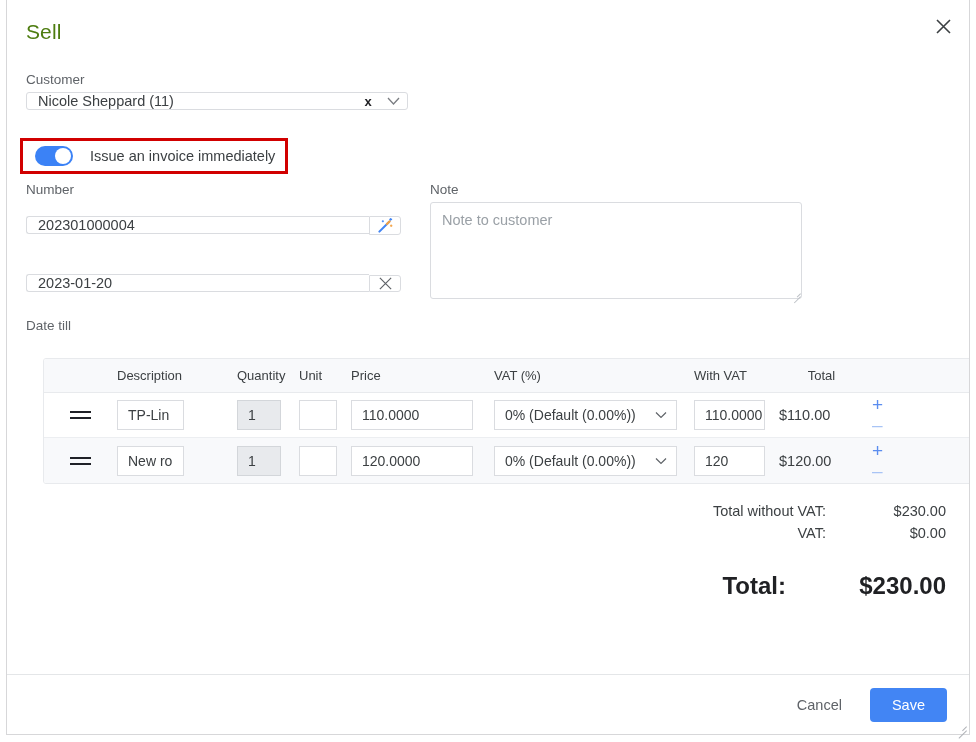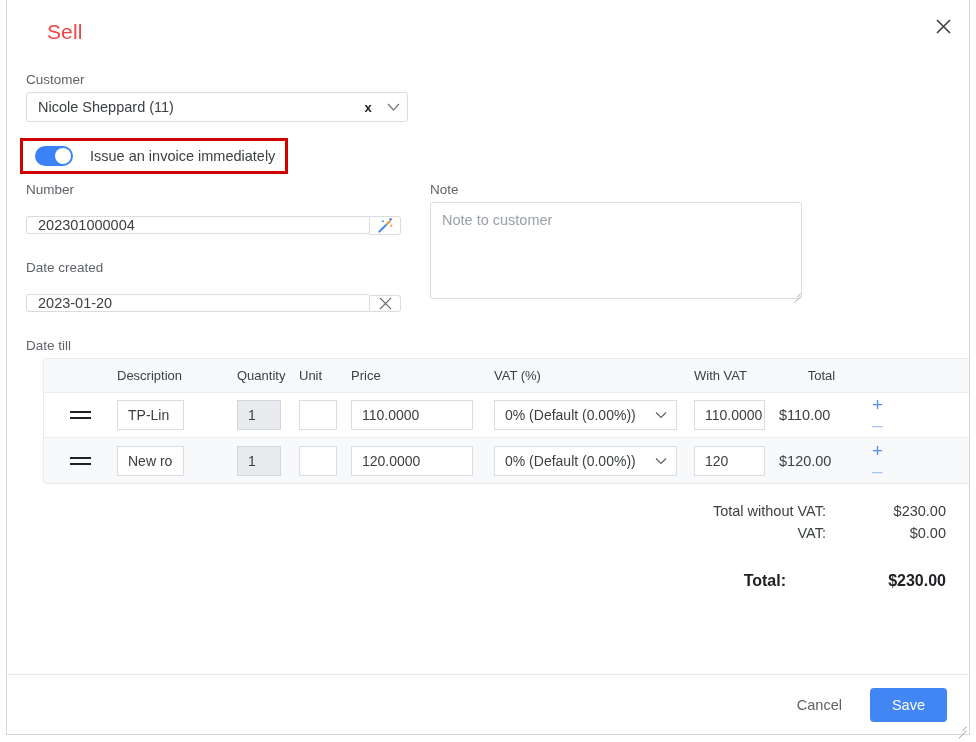--- a/index.html
+++ b/index.html
@@ -37,23 +37,22 @@
     bottom: 60px;
     overflow: hidden;
   }
 
   
   .modal-title {
     position: absolute;
     left: 19px;
     top: 20px;
     font-size: 21px;
-    color: #ef4444;
+    color: #4d7c0f;
     letter-spacing: 0.1px;
-    margin-left: 21px;
   }
   .close-btn {
     position: absolute;
     right: 12px;
     top: 12px;
     width: 28px;
     height: 28px;
     display: flex;
     align-items: center;
     justify-content: center;
@@ -72,21 +71,21 @@
 
   
   .customer-wrap {
     position: absolute;
     left: 19px;
     top: 72px;
     width: 382px;
   }
   .select-box {
     position: relative;
-    height: 30px;
+    height: 18px;
     border: 1px solid #dadce0;
     border-radius: 3px;
     background: #fff;
     display: flex;
     align-items: center;
     box-sizing: border-box;
   }
   .select-value {
     flex: 1;
     padding-left: 11px;
@@ -368,21 +367,21 @@
     color: #3c4043;
     line-height: 22px;
   }
   .totals .line .lbl { text-align: right; }
   .totals .line .val { width: 120px; text-align: right; }
   .totals .grand {
     display: flex;
     justify-content: flex-end;
     align-items: baseline;
     margin-top: 28px;
-    font-size: 16px;
+    font-size: 24px;
     font-weight: bold;
     color: #202124;
   }
   .totals .grand .val { width: 160px; text-align: right; }
 
   
   .modal-footer {
     position: absolute;
     left: 0;
     bottom: 0;
@@ -481,21 +480,20 @@
                 <path d="M15 8 v2.6 M13.7 9.3 h2.6" stroke="#f4a142" stroke-width="1.1"></path>
                 <path d="M6.2 3.4 v2.2 M5.1 4.5 h2.2" stroke="#4285f4" stroke-width="1"></path>
               </svg>
             </div>
           </div>
         </div>
 
         <div class="spacer-10"></div>
 
         <div>
-          <div class="field-label">Date created</div>
           <div class="input-group">
             <div class="input-main">2023-01-20</div>
             <div class="input-addon">
               <svg width="15" height="15" viewBox="0 0 16 16" aria-hidden="true">
                 <path d="M2 2 L14 14 M14 2 L2 14" stroke="#5f6368" stroke-width="1.3" fill="none"></path>
               </svg>
             </div>
           </div>
         </div>
 

